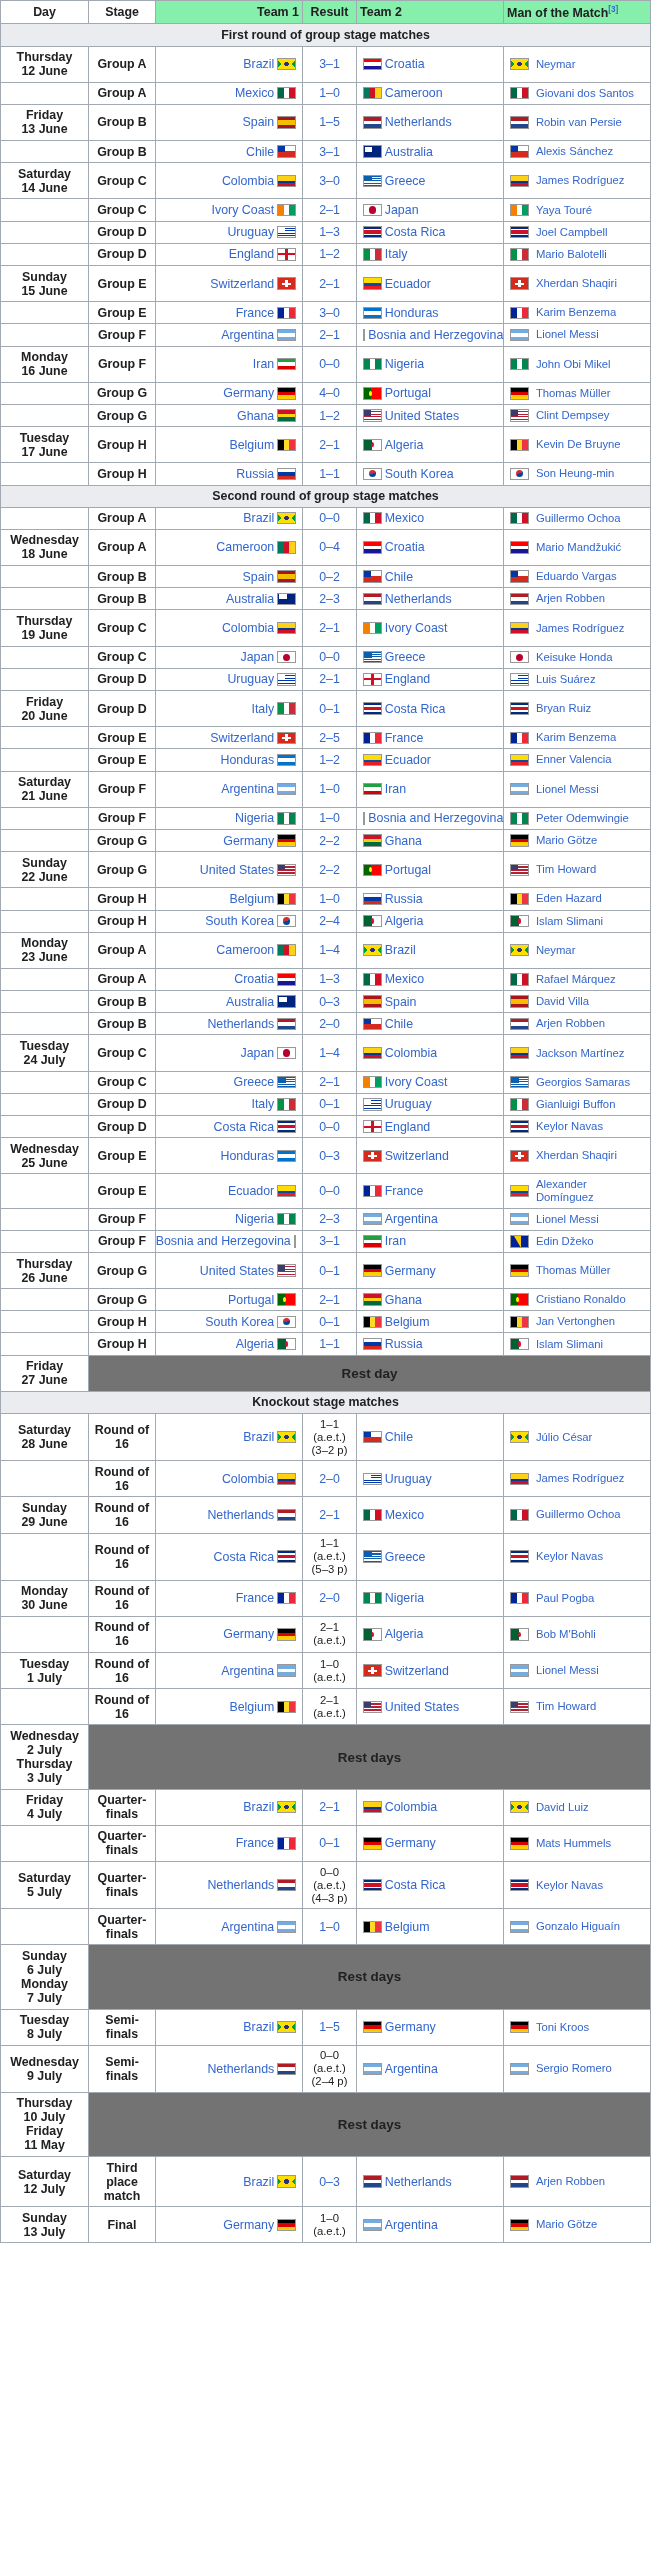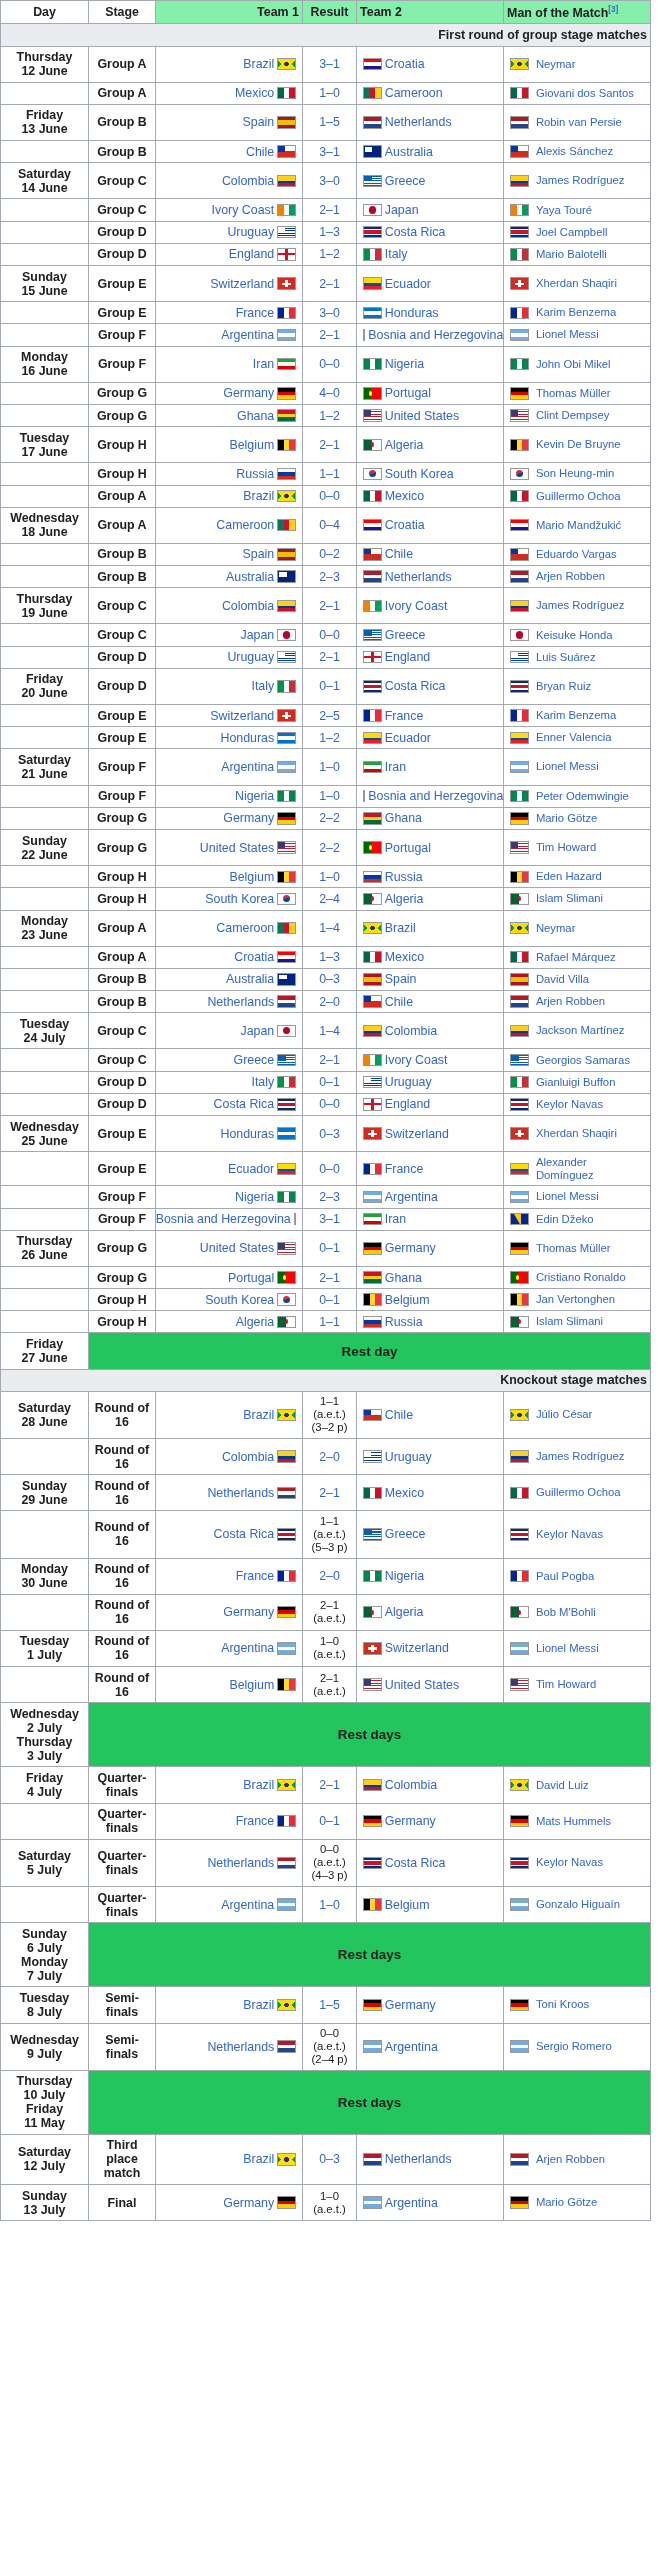--- a/index.html
+++ b/index.html
@@ -30,26 +30,26 @@
   td { font-size:12.4px; }
   .col-day      { width:88px; text-align:center; background:#ffffff; font-weight:bold; }
   .col-stage    { width:67px; text-align:center; background:#ffffff; font-weight:bold; }
   .col-t1       { width:147px; text-align:right;  white-space:nowrap; }
   .col-res      { width:54px; text-align:center; white-space:nowrap; }
   .col-t2       { width:147px; text-align:left;   white-space:nowrap; }
   .col-motm     { width:147px; text-align:left; }
 
   .roundhdr {
     background:#eaecf0;
-    text-align:right;
+    text-align:center;
     font-weight:bold;
     font-size:12.4px;
   }
   .restday {
-    background:#22c55e;
+    background:#737373;
     text-align:center;
     font-weight:bold;
     font-size:13.4px;
     padding:8.2px 0;
   }
   .flag {
     display:inline-block;
     width:18.5px; height:12.4px;
     border:0.5px solid #999;
     vertical-align:middle;
@@ -527,20 +527,23 @@
           </div>
         </td>
         <td class="col-motm">
           <div class="motm">
             <span class="flag motm-flag f-kor"></span>
             <a href="#" class="name motm-name">Son Heung-min</a>
           </div>
         </td>
       </tr>
       <tr>
+        <td class="roundhdr" colspan="6">Second round of group stage matches</td>
+      </tr>
+      <tr>
         <td class="col-day"></td>
         <td class="col-stage">Group A</td>
         <td class="col-t1">
           <div class="team-right">
             <a href="#">Brazil</a>
             <span class="flag f-bra"></span>
           </div>
         </td>
         <td class="col-res"><a href="#">0–0</a></td>
         <td class="col-t2">

